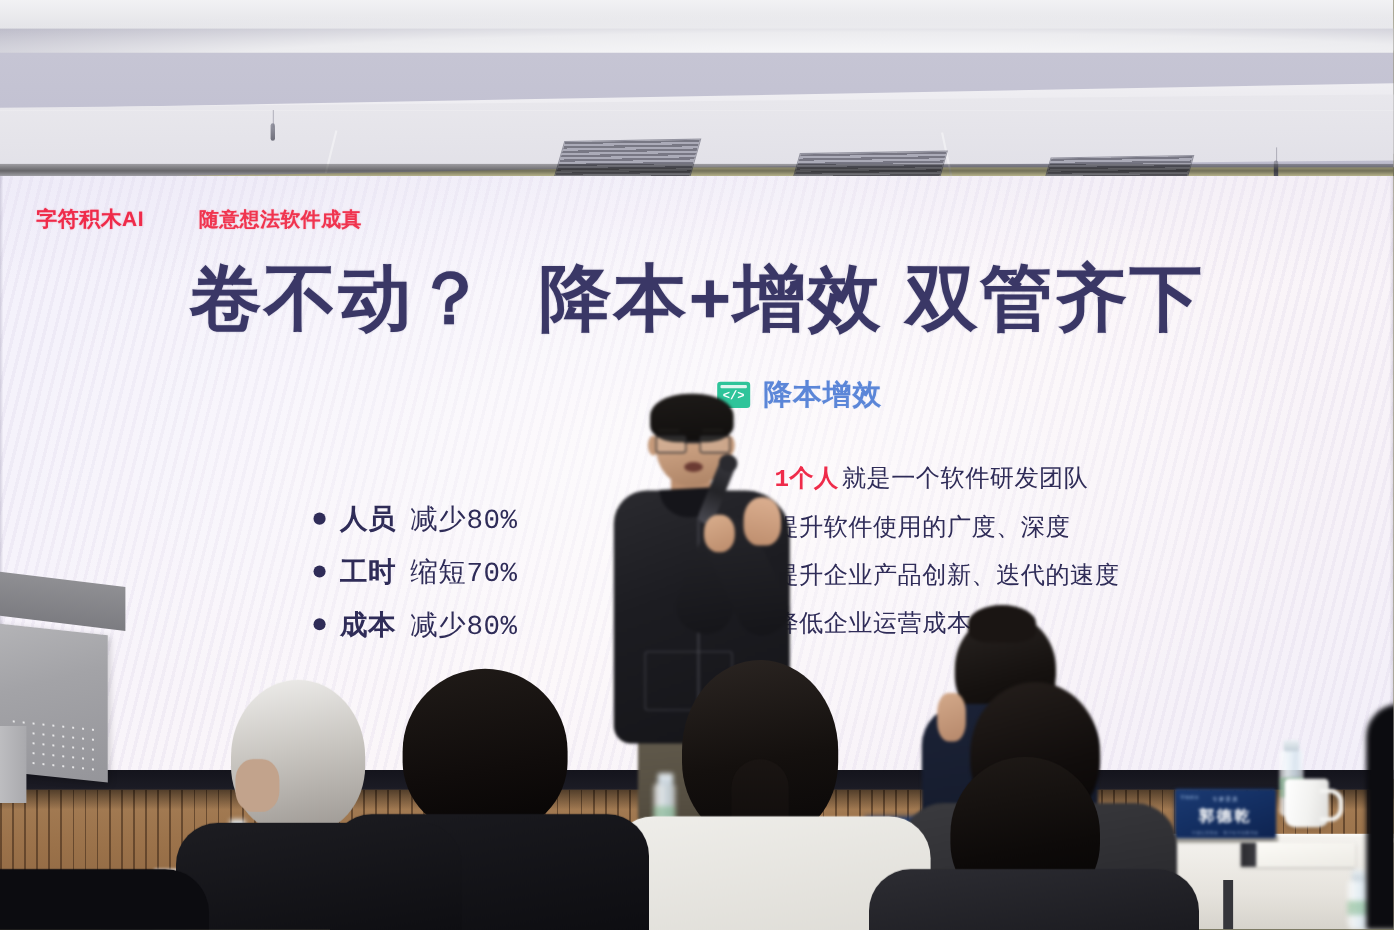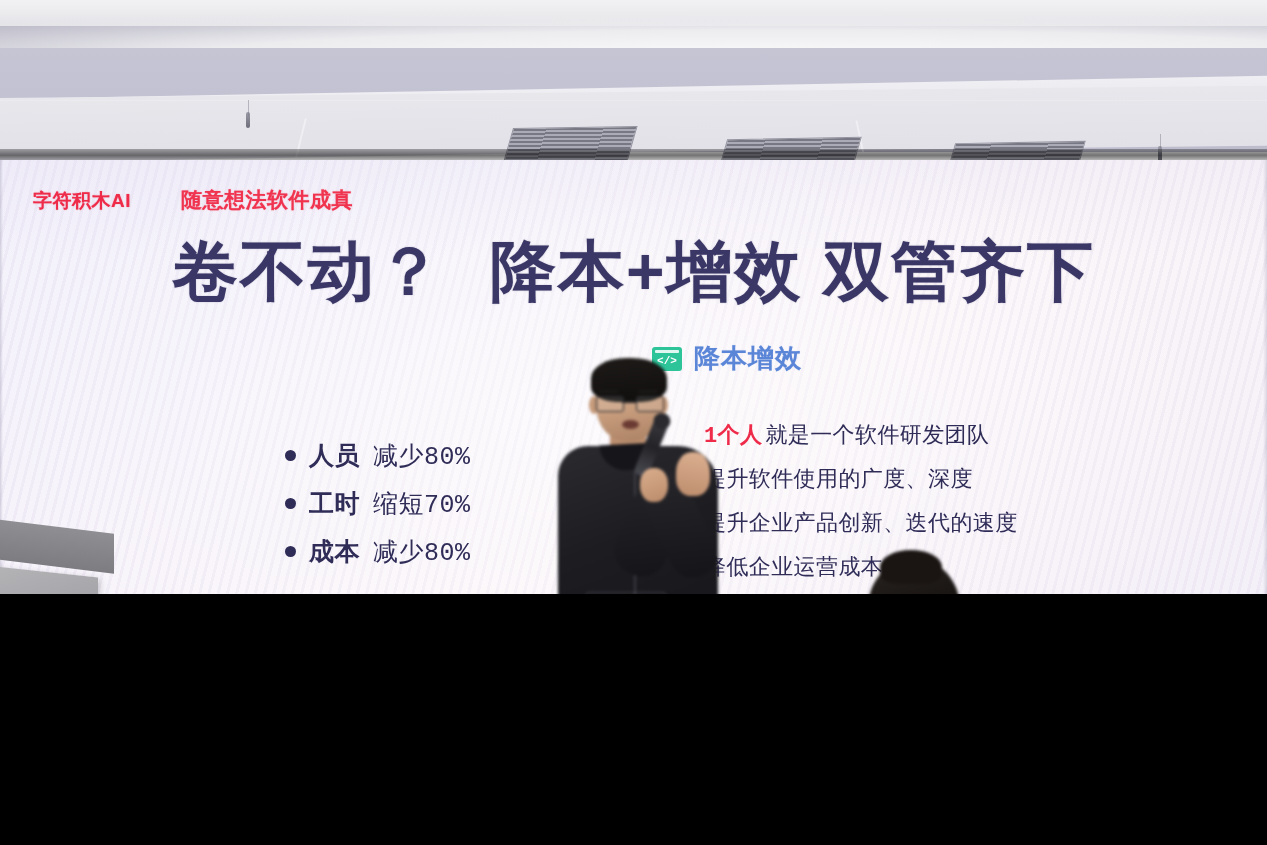--- a/index.html
+++ b/index.html
@@ -2,23 +2,23 @@
 <html><head>
 <meta charset="utf-8">
 <style>
   html,body{margin:0;padding:0;background:#000;}
   body{
     font-family:"Liberation Sans","DejaVu Sans",sans-serif;
     -webkit-font-smoothing:antialiased;
   }
   #stage{
     position:relative;
-    width:1267px;height:594px;
+    width:1267px;height:845px;
     overflow:hidden;
-    background:#ffffff;
+    background:#fef9c3;
   }
 
   
   .ceiling-top{
     position:absolute;left:0;top:0;width:1267px;height:46px;
     background:linear-gradient(180deg,#f2f2f4 0%,#e4e4e8 55%,#cfcfd6 100%);
   }
   .ceiling-curve{
     position:absolute;left:0;top:0;width:1267px;height:48px;
     background:radial-gradient(ellipse 1500px 70px at 62% 120%, #fbfbfc 0%, #ececef 40%, rgba(236,236,239,0) 72%);
@@ -88,21 +88,21 @@
   .brand-row{
     position:absolute;left:33px;top:186px;
     display:flex;align-items:baseline;gap:50px;
     white-space:nowrap;
   }
   .brand-name{
     font-size:19px;font-weight:700;color:#ef2b4a;letter-spacing:.5px;
     text-shadow:0 0 1.2px rgba(239,43,74,.55);
   }
   .brand-tag{
-    font-size:21px;font-weight:700;color:#f0344f;letter-spacing:.5px;
+    font-size:18px;font-weight:700;color:#f0344f;letter-spacing:.5px;
     text-shadow:0 0 1.2px rgba(240,52,79,.55);
   }
   .slide-title{
     position:absolute;left:0;top:238px;width:1267px;
     text-align:center;
     font-size:66px;font-weight:800;color:#3a3766;
     letter-spacing:2px;line-height:1;
     text-shadow:0 0 1.5px rgba(58,55,102,.35);
     white-space:nowrap;
   }
@@ -129,21 +129,21 @@
   .ico-code::before{
     content:"";position:absolute;left:3px;right:3px;top:3px;height:3px;
     background:rgba(255,255,255,.85);border-radius:1px;
   }
   .ico-code span{
     color:#ffffff;font-size:11px;font-weight:700;line-height:1;margin-top:5px;
     font-family:"Liberation Mono","DejaVu Sans Mono",monospace;
   }
 
   .bullets{position:absolute;font-family:Liberation Mono, monospace;}
-  .bullets-left{left:285px;top:439px;}
+  .bullets-left{left:285px;top:455px;}
   .bullets-right{left:682px;top:420px;}
   .b-row{
     display:flex;align-items:center;gap:13px;
     color:#2f2c58;white-space:nowrap;
   }
   .bullets-left .b-row{font-size:25px;font-weight:500;margin-bottom:15px;letter-spacing:.5px;}
   .bullets-right .b-row{font-size:22px;font-weight:500;margin-bottom:14px;letter-spacing:.4px;}
   .dot{
     width:11px;height:11px;border-radius:50%;background:#2f2c58;flex:0 0 auto;
   }

